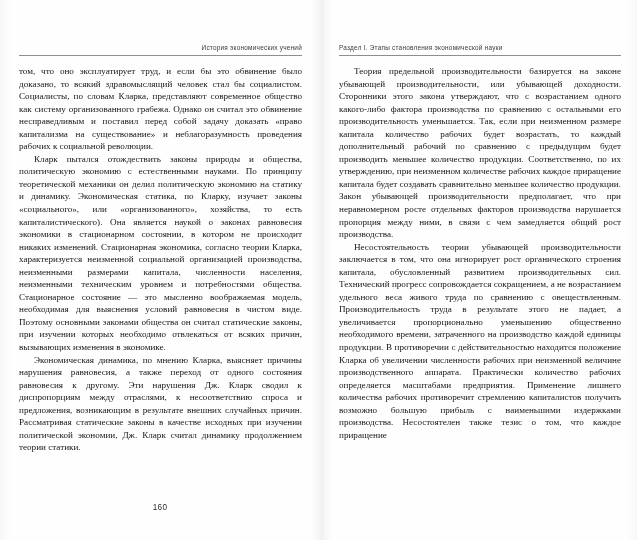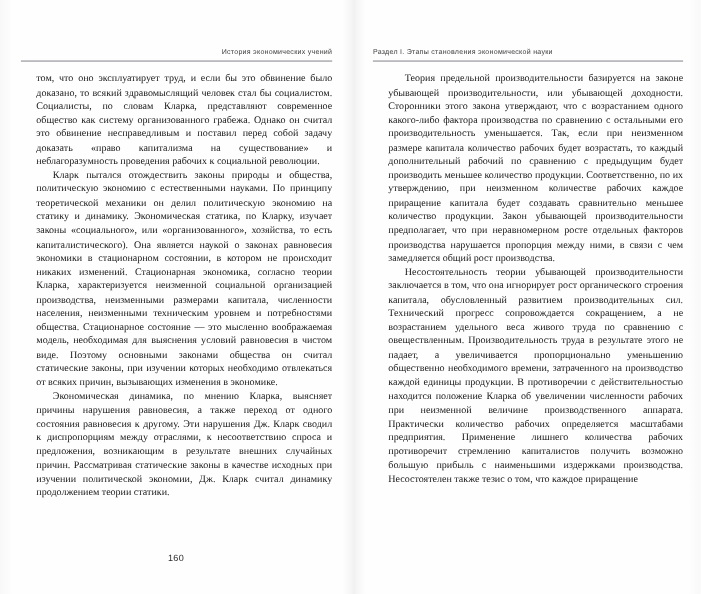--- a/index.html
+++ b/index.html
@@ -77,21 +77,20 @@
     background: #8d8d93;
   }
 
   .body-text {
     font-size: 9.15px;
     line-height: 12.55px;
     text-align: justify;
     text-justify: inter-word;
     hyphens: manual;
     color: #161616;
-    margin-left: 14px;
   }
   .body-text p {
     margin: 0;
     text-indent: 15px;
   }
   .body-text p.cont {
     text-indent: 0;
   }
 
   .folio {

